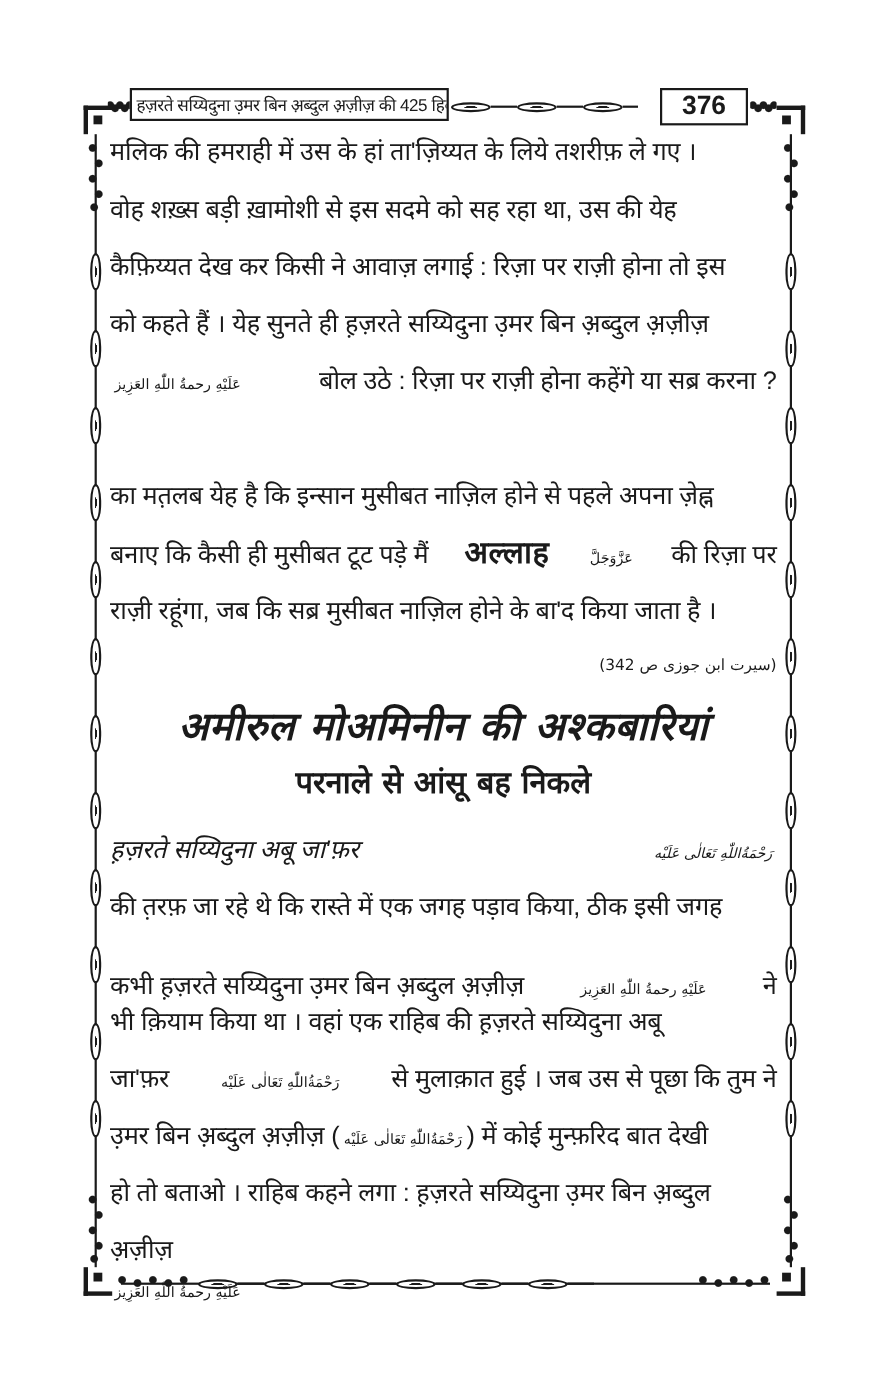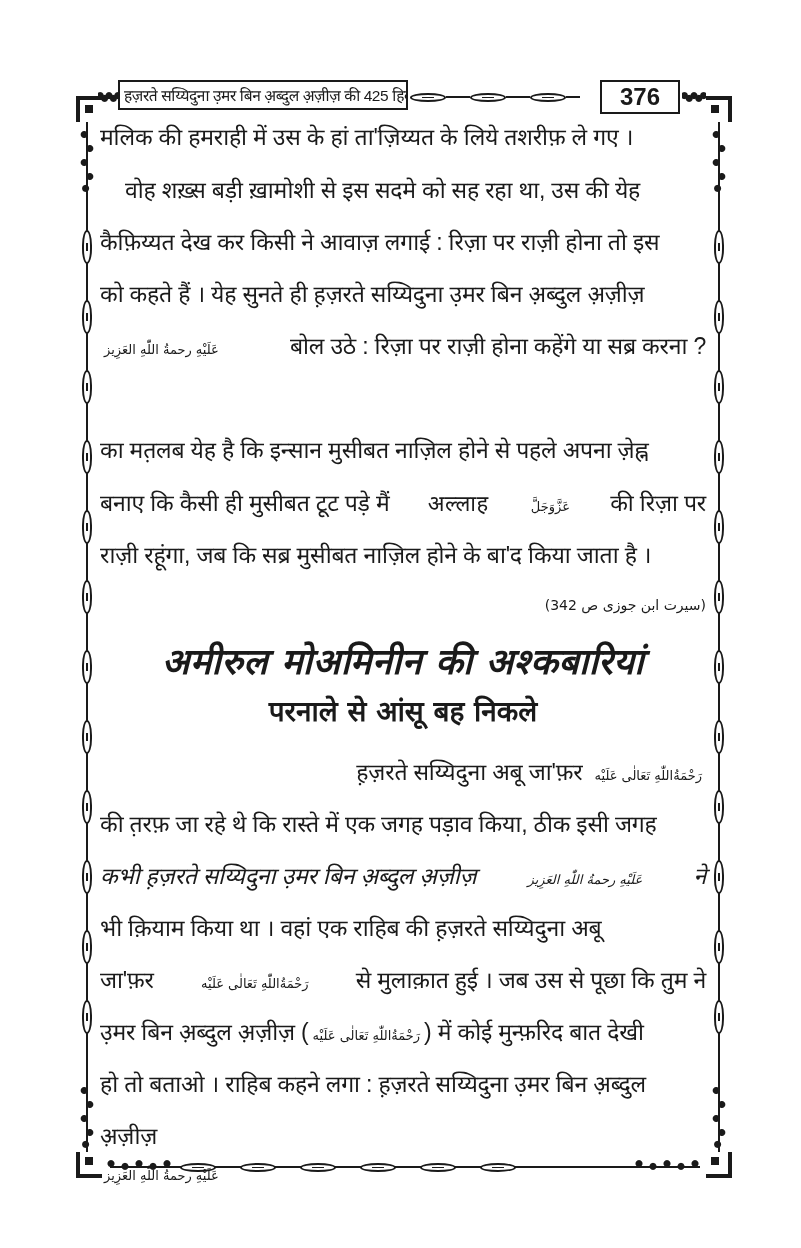--- a/index.html
+++ b/index.html
@@ -74,28 +74,28 @@
     }
 
     
     .text-line {
       position: absolute; left: 100px; width: 606px; height: 40px;
       font-family: "Liberation Sans", "DejaVu Sans", sans-serif;
       font-size: 23px; line-height: 40px; white-space: nowrap;
       display: flex; justify-content: space-between; align-items: baseline;
       letter-spacing: -0.2px;
     }
-    .text-line.indent { justify-content: flex-end; }
+    .text-line.indent { justify-content: space-between; font-style: italic; }
     .text-line.last { justify-content: flex-start; }
     .arabic {
       font-family: "DejaVu Sans", sans-serif; font-size: 13px; direction: rtl;
       unicode-bidi: isolate; padding: 0 4px; color: #1a1a1a;
     }
     .allah-word {
-      font-family: "DejaVu Serif", serif; font-weight: normal; font-size: 22px;
+      font-family: "DejaVu Serif", serif; font-weight: bold; font-size: 28px;
       letter-spacing: 0.5px; padding: 0 2px;
     }
     .citation {
       position: absolute; left: 470px; width: 236px; top: 597px; height: 26px;
       text-align: right; direction: rtl; unicode-bidi: isolate;
       font-family: "DejaVu Sans", sans-serif; font-size: 14px;
     }
 
     
     .heading-main {
@@ -182,21 +182,21 @@
       <div class="link"></div>
       <div class="seg"></div>
   </div>
 
   <div class="header-title-box">हज़रते सय्यिदुना उ़मर बिन अ़ब्दुल अ़ज़ीज़ की 425 हिकायात</div>
   <div class="page-num-box">376</div>
 
   <div class="text-line last" style="top:117px;">
     <span>मलिक की हमराही में उस के हां ता'ज़िय्यत के लिये तशरीफ़ ले गए ।</span>
   </div>
-  <div class="text-line" style="top:170px;margin-left:25px;">
+  <div class="text-line" style="top:170px;">
     <span>वोह शख़्स बड़ी ख़ामोशी से इस सदमे को सह रहा था, उस की येह</span>
   </div>
   <div class="text-line" style="top:222px;">
     <span>कैफ़िय्यत देख कर किसी ने आवाज़ लगाई : रिज़ा पर राज़ी होना तो इस</span>
   </div>
   <div class="text-line" style="top:274px;">
     <span>को कहते हैं । येह सुनते ही ह़ज़रते सय्यिदुना उ़मर बिन अ़ब्दुल अ़ज़ीज़</span>
   </div>
   <div class="text-line" style="top:326px;">
     <span class="arabic">عَلَيْهِ رحمةُ اللّٰهِ العَزِيز</span>
@@ -219,21 +219,21 @@
   <div class="heading-main">अमीरुल मोअमिनीन की अश्कबारियां</div>
   <div class="heading-sub">परनाले से आंसू बह निकले</div>
 
   <div class="text-line indent" style="top:752px;">
     <span style="margin-right:8px;">ह़ज़रते सय्यिदुना अबू जा'फ़र</span>
     <span class="arabic">رَحْمَةُاللّٰهِ تَعَالٰى عَلَيْه</span>
   </div>
   <div class="text-line" style="top:804px;">
     <span>की त़रफ़ जा रहे थे कि रास्ते में एक जगह पड़ाव किया, ठीक इसी जगह</span>
   </div>
-  <div class="text-line" style="top:856px;font-style:italic;">
+  <div class="text-line" style="top:876px;">
     <span>कभी ह़ज़रते सय्यिदुना उ़मर बिन अ़ब्दुल अ़ज़ीज़</span>
     <span class="arabic">عَلَيْهِ رحمةُ اللّٰهِ العَزِيز</span>
     <span>ने</span>
   </div>
   <div class="text-line" style="top:908px;">
     <span>भी क़ियाम किया था । वहां एक राहिब की ह़ज़रते सय्यिदुना अबू</span>
   </div>
   <div class="text-line" style="top:960px;">
     <span>जा'फ़र</span>
     <span class="arabic">رَحْمَةُاللّٰهِ تَعَالٰى عَلَيْه</span>

